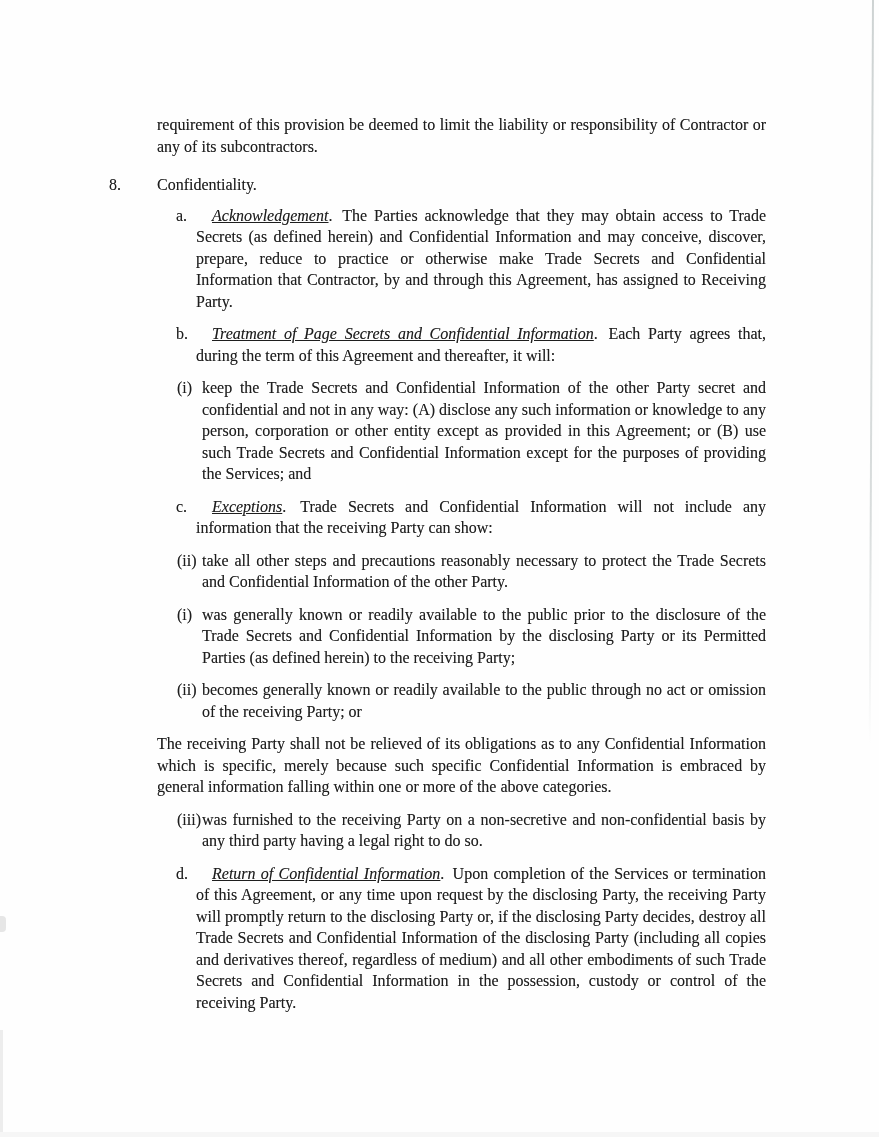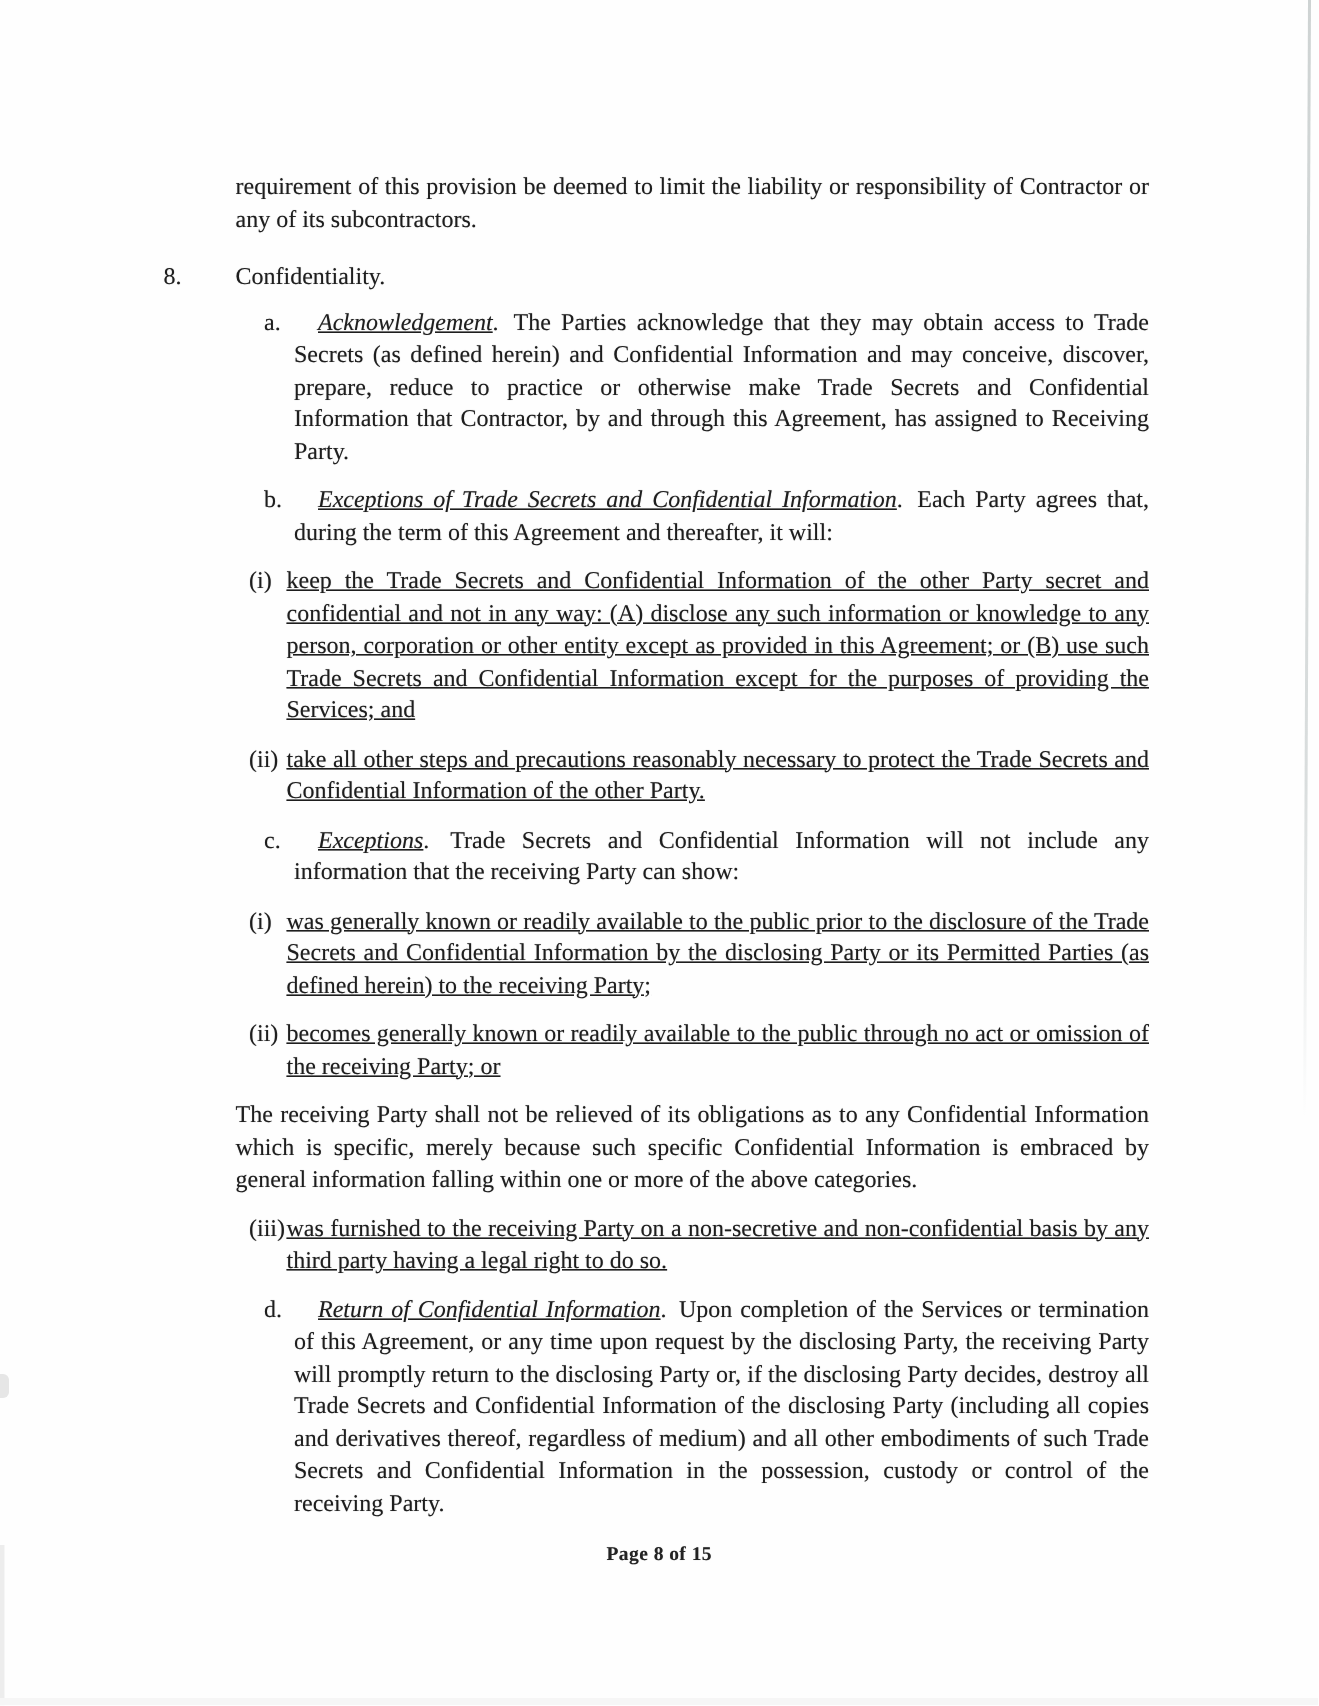--- a/index.html
+++ b/index.html
@@ -32,21 +32,21 @@
   .section-line {
     position: relative;
     margin-bottom: 9px;
     text-align: left;
   }
   .section-num { position: absolute; left: -48px; top: 0; }
 
   
   .hang { }
   .hang.letter { margin-left: 19px; padding-left: 20px; text-indent: -20px; }
-  .hang.roman  { margin-left: 9px; padding-left: 25px; text-indent: -25px; text-decoration: underline; }
+  .hang.roman  { margin-left: 20px; padding-left: 25px; text-indent: -25px; }
   .marker { display: inline-block; text-indent: 0; }
   .letter > .marker { min-width: 20px; }
   .roman  > .marker { min-width: 25px; }
 
   .heading { font-style: italic; text-decoration: underline; margin-left: 16px; }
   .sep { word-spacing: 3px; }
 
   .closing { margin-bottom: 11px; }
 
   .footer {
@@ -104,35 +104,34 @@
   <div class="scan-strip-bottom"></div>
 
   <div class="content">
 
     <div class="block intro">requirement of this provision be deemed to limit the liability or responsibility of Contractor or any of its subcontractors.</div>
 
     <div class="block section-line"><span class="section-num">8.</span><span>Confidentiality.</span></div>
 
     <div class="block hang letter"><span class="marker">a.</span><span class="heading">Acknowledgement</span><span class="sep">. </span><span>The Parties acknowledge that they may obtain access to Trade Secrets (as defined herein) and Confidential Information and may conceive, discover, prepare, reduce to practice or otherwise make Trade Secrets and Confidential Information that Contractor, by and through this Agreement, has assigned to Receiving Party.</span></div>
 
-    <div class="block hang letter"><span class="marker">b.</span><span class="heading">Exceptions of Trade Secrets and Confidential Information</span><span class="sep">. </span><span>Each Party agrees that, during the term of this Agreement and thereafter, it will:</span></div>
+    <div class="block hang letter"><span class="marker">b.</span><span class="heading">Treatment of Page Secrets and Confidential Information</span><span class="sep">. </span><span>Each Party agrees that, during the term of this Agreement and thereafter, it will:</span></div>
 
     <div class="block hang roman"><span class="marker">(i)</span><span>keep the Trade Secrets and Confidential Information of the other Party secret and confidential and not in any way: (A) disclose any such information or knowledge to any person, corporation or other entity except as provided in this Agreement; or (B) use such Trade Secrets and Confidential Information except for the purposes of providing the Services; and</span></div>
 
+    <div class="block hang letter"><span class="marker">c.</span><span class="heading">Exceptions</span><span class="sep">. </span><span>Trade Secrets and Confidential Information will not include any information that the receiving Party can show:</span></div>
+
     <div class="block hang roman"><span class="marker">(ii)</span><span>take all other steps and precautions reasonably necessary to protect the Trade Secrets and Confidential Information of the other Party.</span></div>
-
-    <div class="block hang letter"><span class="marker">c.</span><span class="heading">Exceptions</span><span class="sep">. </span><span>Trade Secrets and Confidential Information will not include any information that the receiving Party can show:</span></div>
 
     <div class="block hang roman"><span class="marker">(i)</span><span>was generally known or readily available to the public prior to the disclosure of the Trade Secrets and Confidential Information by the disclosing Party or its Permitted Parties (as defined herein) to the receiving Party;</span></div>
 
     <div class="block hang roman"><span class="marker">(ii)</span><span>becomes generally known or readily available to the public through no act or omission of the receiving Party; or</span></div>
 
     <div class="block closing">The receiving Party shall not be relieved of its obligations as to any Confidential Information which is specific, merely because such specific Confidential Information is embraced by general information falling within one or more of the above categories.</div>
 
     <div class="block hang roman"><span class="marker">(iii)</span><span>was furnished to the receiving Party on a non-secretive and non-confidential basis by any third party having a legal right to do so.</span></div>
 
     <div class="block hang letter"><span class="marker">d.</span><span class="heading">Return of Confidential Information</span><span class="sep">. </span><span>Upon completion of the Services or termination of this Agreement, or any time upon request by the disclosing Party, the receiving Party will promptly return to the disclosing Party or, if the disclosing Party decides, destroy all Trade Secrets and Confidential Information of the disclosing Party (including all copies and derivatives thereof, regardless of medium) and all other embodiments of such Trade Secrets and Confidential Information in the possession, custody or control of the receiving Party.</span></div>
 
   </div>
 
-  <div class="footer">Page 8 of 15</div>
 
 </div>
 
 </body></html>

